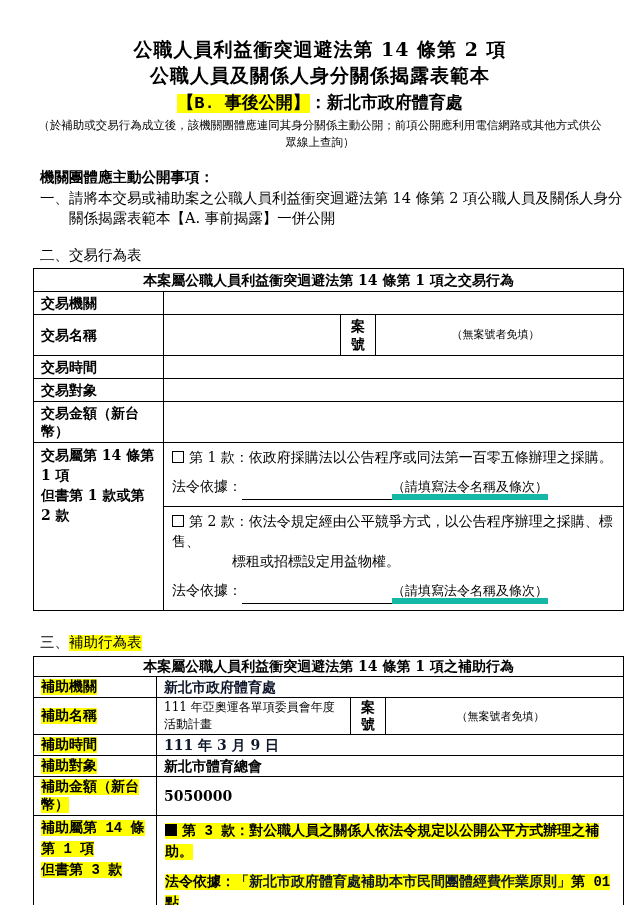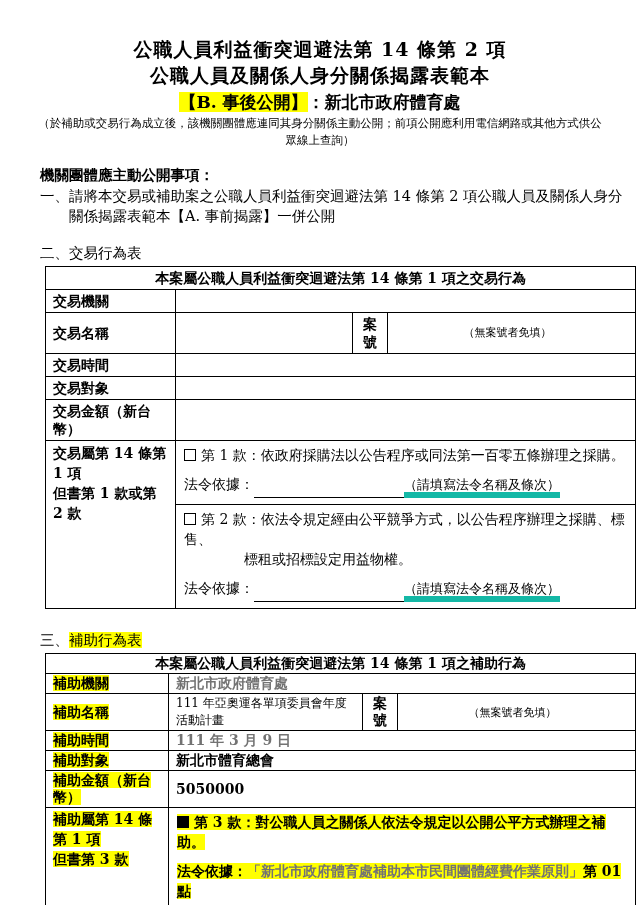--- a/index.html
+++ b/index.html
@@ -5,42 +5,42 @@
   * { margin:0; padding:0; box-sizing:border-box; }
   html,body { background:#fff; }
   .page {
     position:relative;
     width:640px; height:905px;
     background:#fff;
     color:#000;
     font-family:"DejaVu Serif","Liberation Serif",serif;
     overflow:hidden;
   }
-  .hl { background:#FFFF00; }
-  .blue { color:#737373; }
+  .hl { background:#FFFF00;font-family:Liberation Mono, monospace; }
+  .blue { color:#0f172a; }
   .bold { font-weight:bold; }
 
   
   .doc-header { text-align:center; padding-top:36px; }
   .title-line { font-size:19px; font-weight:bold; line-height:26px; letter-spacing:1px; }
   .subtitle-line { font-size:17px; font-weight:bold; line-height:24px; margin-top:2px; }
   .paren-note { font-size:11.5px; line-height:17px; width:566px; margin:1px auto 0; }
 
   
   .notice { margin:16px 0 0 40px; width:592px; font-size:14.5px; }
   .notice-heading { font-weight:bold; line-height:20px; }
   .notice-item { display:flex; line-height:20px; margin-top:1px; }
   .notice-item .marker { flex:0 0 28px; }
   .notice-item .itext { flex:1; }
 
   
   .sec-heading { margin:17px 0 3px 40px; font-size:14.5px; line-height:20px; }
 
   
-  table { border-collapse:collapse; margin-left:45px; width:590px; table-layout:fixed; }
+  table { border-collapse:collapse; margin-left:33px; width:590px; table-layout:fixed; }
   table, td { border:1.5px solid #000; }
   td { border-width:1px; font-size:14px; vertical-align:middle; }
   table { border-width:1.5px; }
   .t-title { text-align:center; font-weight:bold; padding:3px 4px; }
   .t1 td { padding:2px 7px; line-height:18px; }
   .t2 td { padding:1px 7px; line-height:17px; }
   td.lbl { font-weight:bold; }
   td.caseno { font-weight:bold; padding-left:4px; padding-right:4px; text-align:center; }
   td.casenote { text-align:center; font-size:11px; padding-right:15px; white-space:nowrap; }
   .small-val { font-size:12px; }

